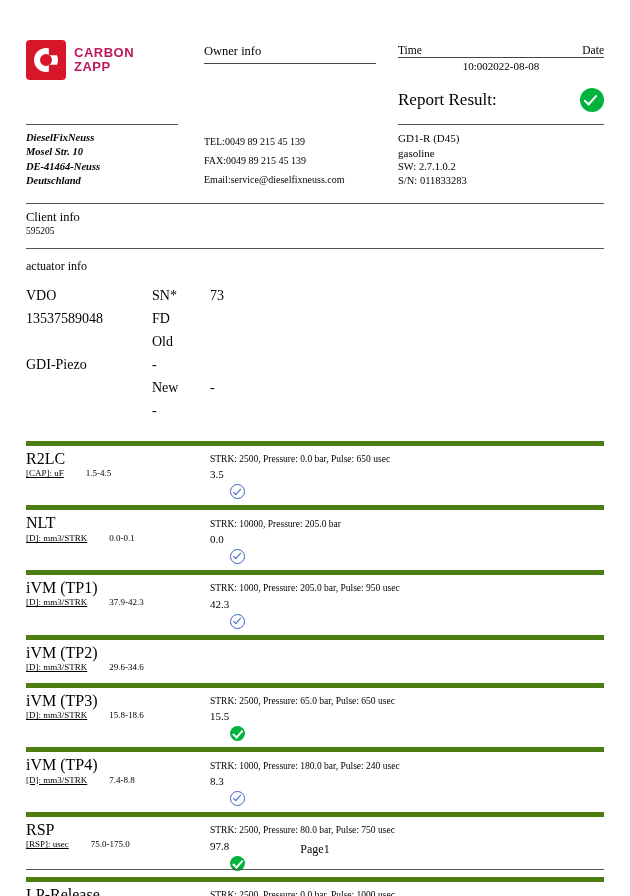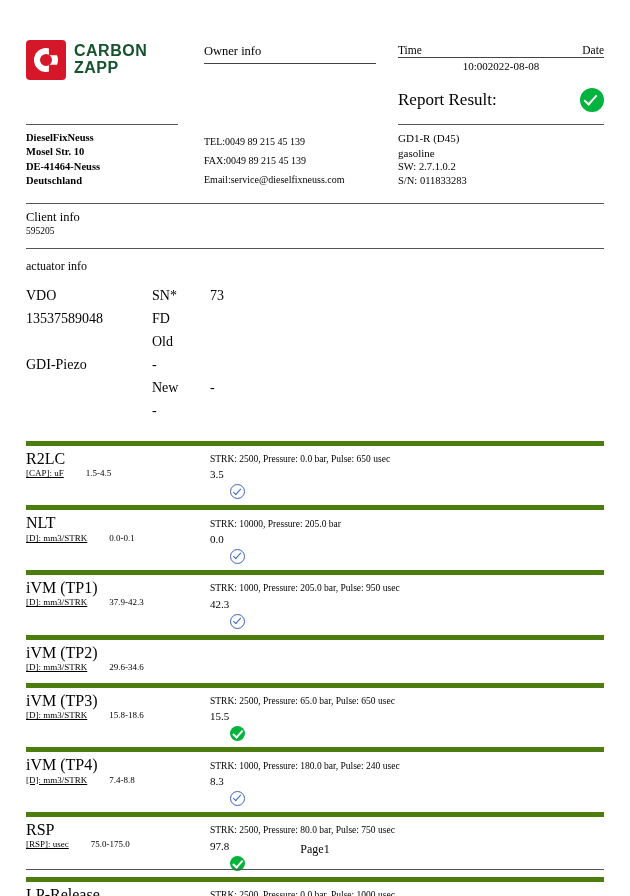--- a/index.html
+++ b/index.html
@@ -51,24 +51,24 @@
     left: 8px; top: 8px;
     width: 24px; height: 24px;
     border-radius: 50%;
     border: 6px solid #ffffff;
     box-sizing: border-box;
     clip-path: polygon(0 0, 62% 0, 62% 30%, 100% 30%, 100% 70%, 62% 70%, 62% 100%, 0 100%);
   }
   .logo-text {
     font-family: "Liberation Sans", sans-serif;
     font-weight: bold;
-    font-size: 16px;
+    font-size: 13px;
     line-height: 1.05;
     letter-spacing: 0.5px;
-    color: #14532d;
+    color: #be185d;
   }
   .owner-col {
     width: 180px;
     padding-top: 14px;
   }
   .owner-label {
     font-size: 12.5px;
     padding-bottom: 3px;
   }
   .owner-rule {
@@ -152,20 +152,21 @@
   .addr-rule {
     border-top: 1px solid #555;
     width: 152px;
     margin: 8px 0 6px 0;
   }
   .addr-line {
     font-family: "Liberation Serif", serif;
     font-weight: bold;
     font-size: 10.5px;
     line-height: 1.38;
+    font-style: italic;
   }
   .contact-col {
     width: 180px;
     padding-top: 16px;
     font-size: 10px;
     line-height: 1.9;
   }
   .dev-col {
     flex: 1;
     padding-left: 14px;

